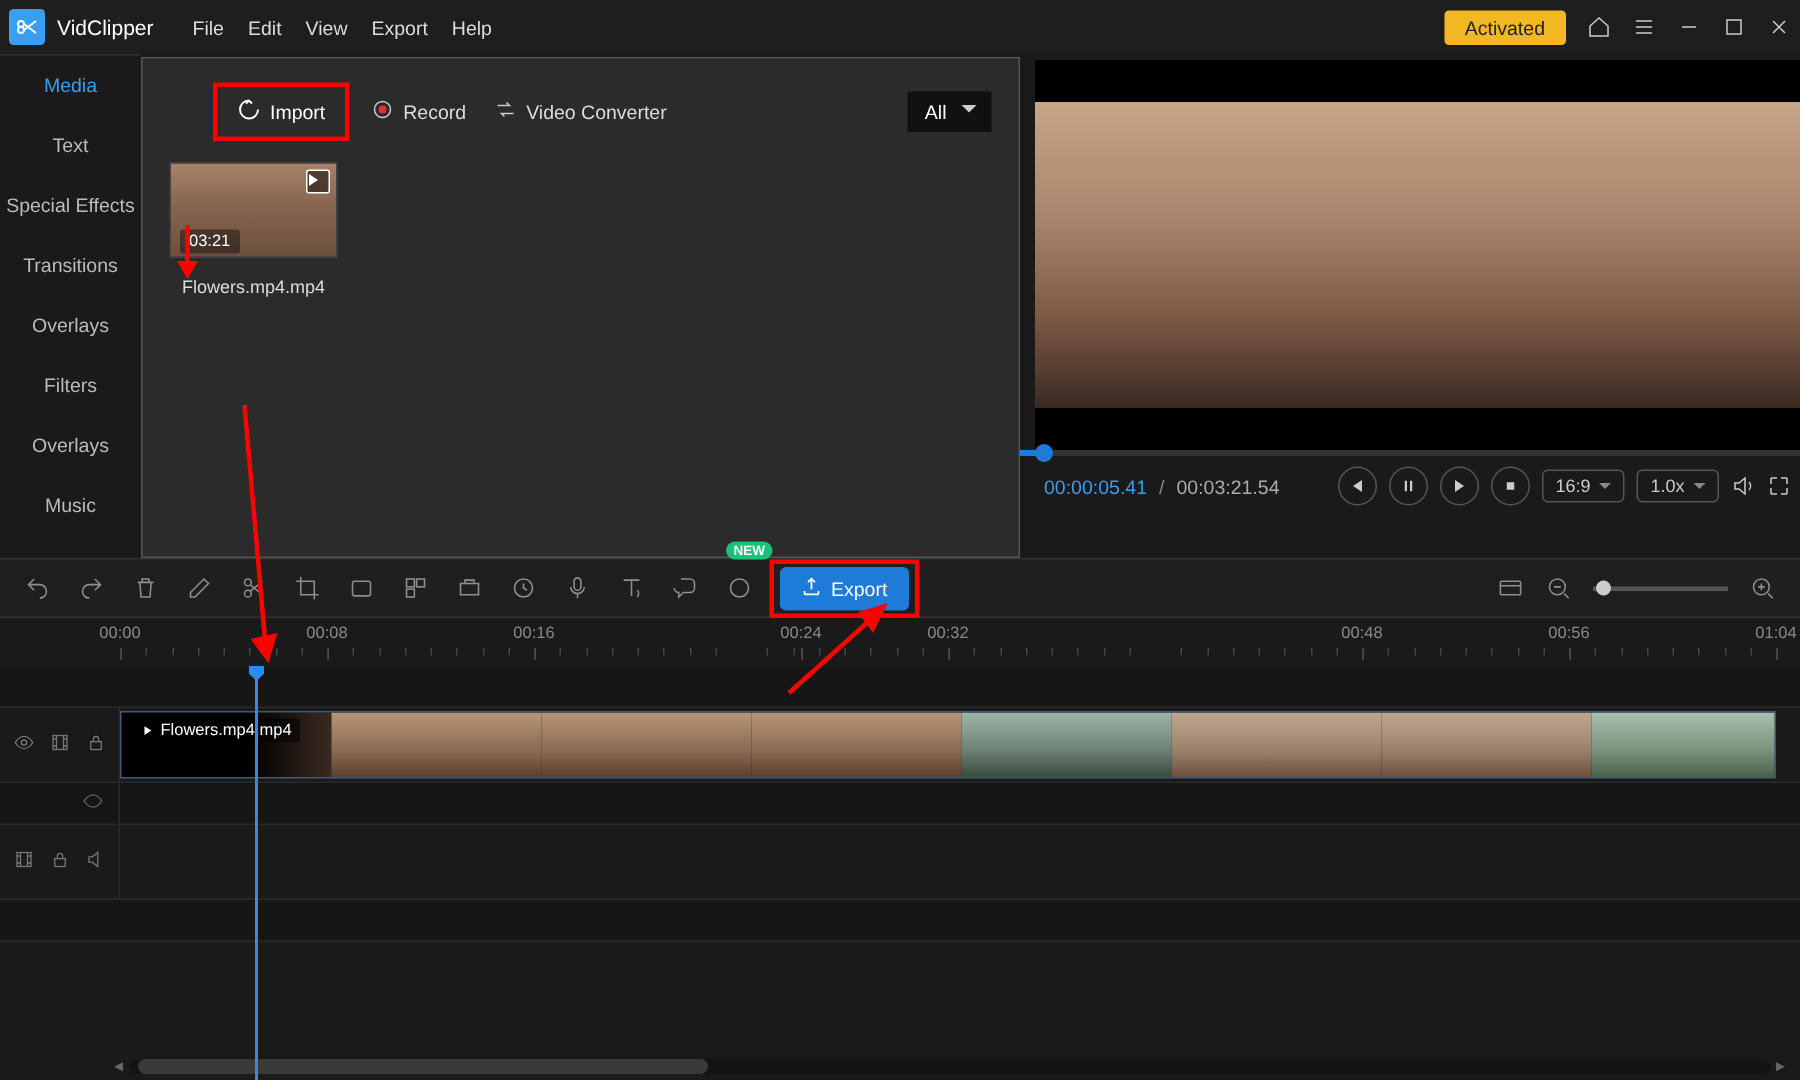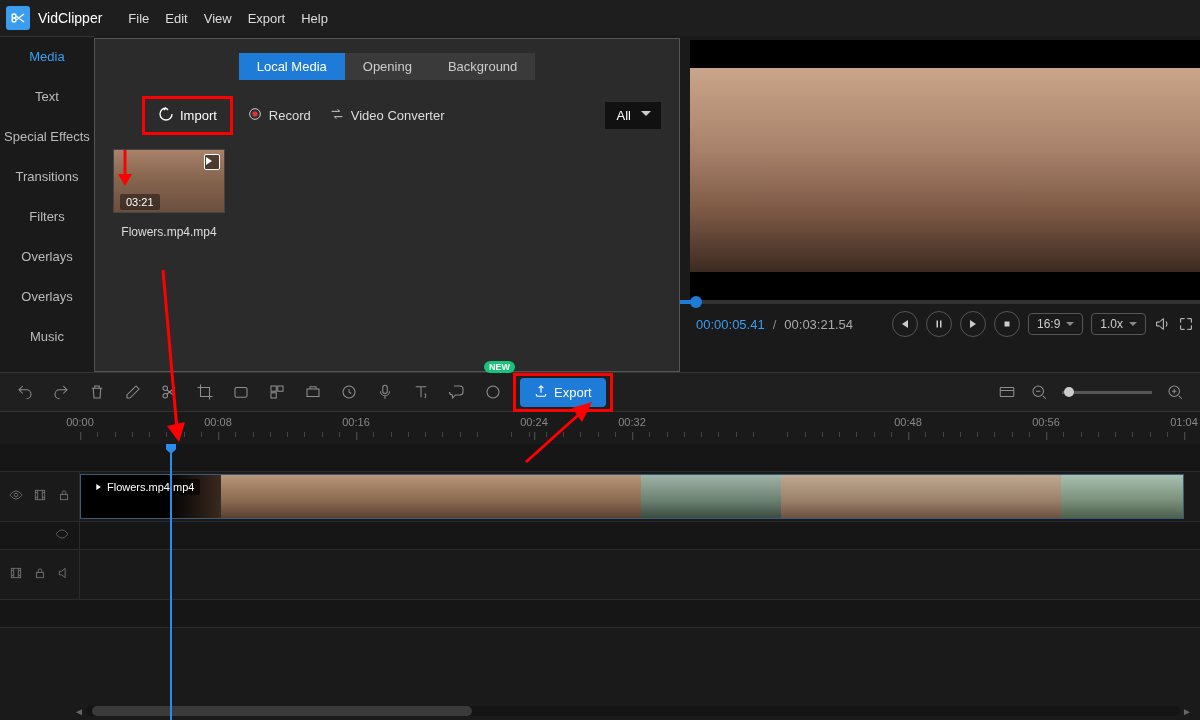--- a/index.html
+++ b/index.html
@@ -114,41 +114,64 @@
       <svg viewBox="0 0 24 24">
         <path d="M6 6a3 3 0 1 0 0 6 3 3 0 0 0 0-6zm0 6a3 3 0 1 0 0 6 3 3 0 0 0 0-6zm3-3l12 9M9 15l12-9" stroke="#fff" stroke-width="2" fill="none"></path>
       </svg>
     </div>
   <div class="app-name">VidClipper</div>
   <div class="menu-item">File</div>
   <div class="menu-item">Edit</div>
   <div class="menu-item">View</div>
   <div class="menu-item">Export</div>
   <div class="menu-item">Help</div>
+  <div class="titlebar-right">
+    <div class="activated-btn">Activated</div>
+    <div class="win-icon">
+        <svg viewBox="0 0 24 24">
+          <path d="M3 11l9-8 9 8v10H3z"></path>
+        </svg>
+      </div>
+    <div class="win-icon">
+        <svg viewBox="0 0 24 24">
+          <path d="M4 6h16M4 12h16M4 18h16"></path>
+        </svg>
+      </div>
+    <div class="win-icon">
+        <svg viewBox="0 0 24 24">
+          <path d="M5 12h14"></path>
+        </svg>
+      </div>
+    <div class="win-icon">
+        <svg viewBox="0 0 24 24">
+          <rect x="5" y="5" width="14" height="14"></rect>
+        </svg>
+      </div>
+    <div class="win-icon">
+        <svg viewBox="0 0 24 24">
+          <path d="M6 6l12 12M18 6L6 18"></path>
+        </svg>
+      </div>
+  </div>
 </div>
 
 <div class="main">
 
   <div class="sidebar">
     <div class="side-item active">Media</div>
     <div class="side-item">Text</div>
     <div class="side-item">Special Effects</div>
     <div class="side-item">Transitions</div>
+    <div class="side-item">Overlays</div>
     <div class="side-item">Filters</div>
     <div class="side-item">Overlays</div>
-    <div class="side-item">Overlays</div>
     <div class="side-item">Music</div>
   </div>
 
   <div class="media-panel">
-    <div class="tabs">
-      <div class="tab active">Local Media</div>
-      <div class="tab">Opening</div>
-      <div class="tab">Background</div>
-    </div>
     <div class="media-toolbar">
       <div class="import-btn">
         <span><svg width="16" height="16" viewBox="0 0 24 24">
               <path d="M12 3a9 9 0 1 0 9 9" stroke="#fff" fill="none" stroke-width="2"></path>
               <path d="M12 3l-3 3M12 3l3 3" stroke="#fff" fill="none" stroke-width="2"></path>
             </svg></span>
         <span>Import</span>
         <div class="import-highlight"></div>
       </div>
       <div class="tool-btn">

